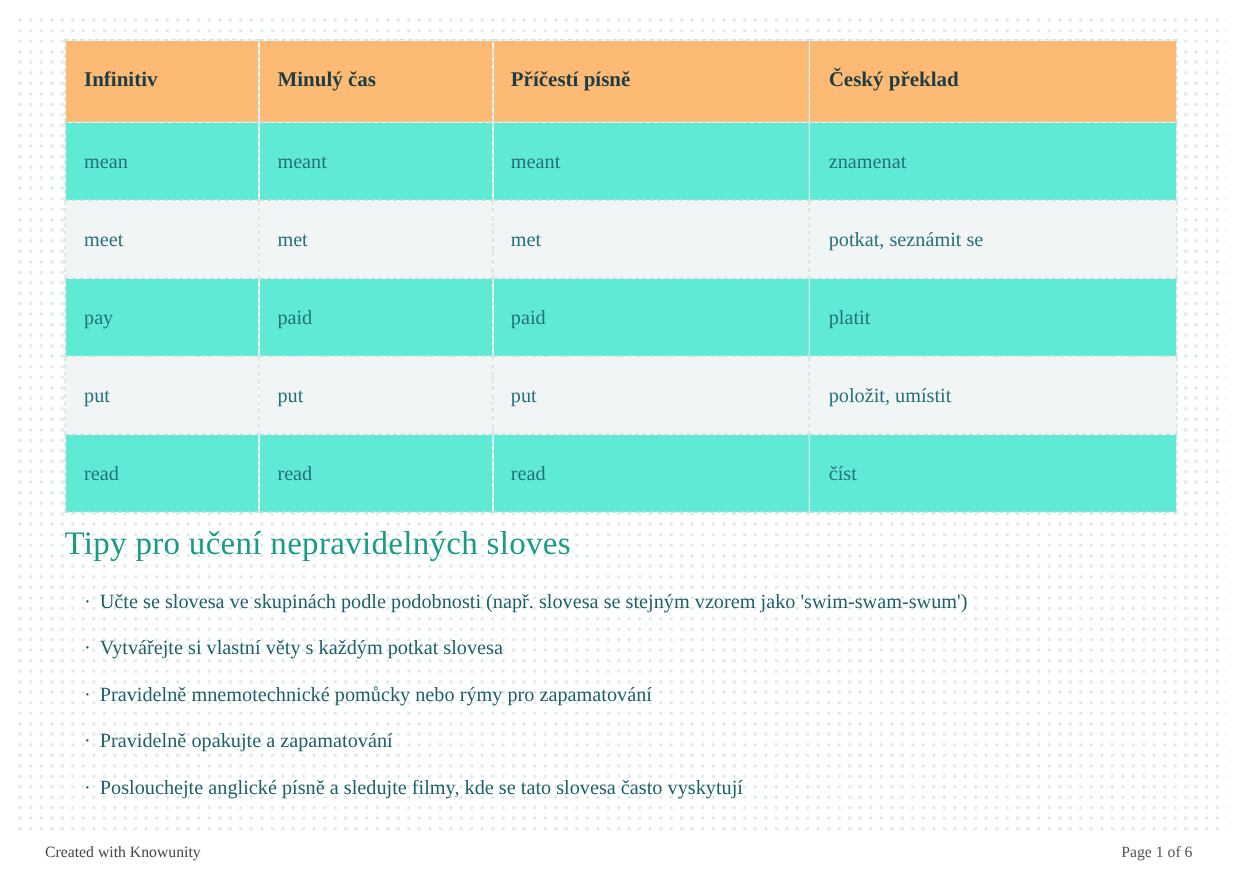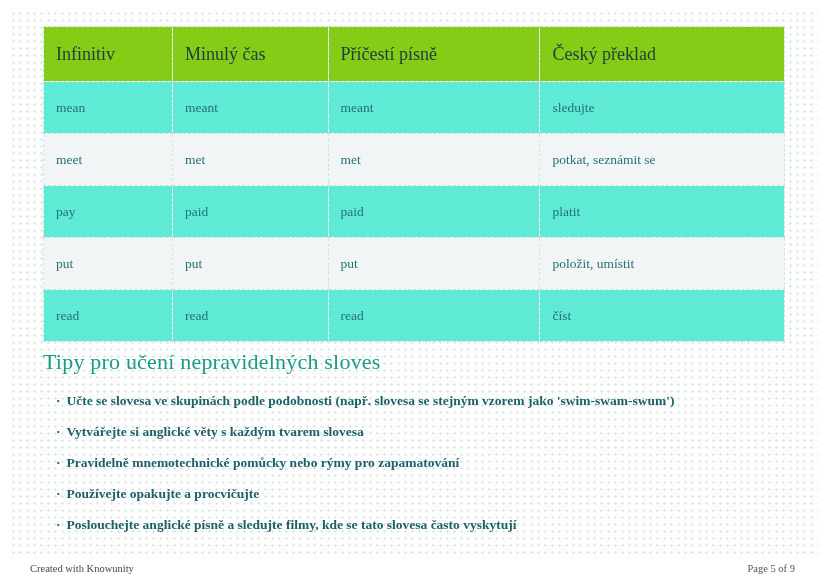--- a/index.html
+++ b/index.html
@@ -36,24 +36,24 @@
   .verb-table th,
   .verb-table td {
     border: 1px dashed #cfe3e0;
     text-align: left;
     vertical-align: middle;
     padding: 0 12px;
     overflow: hidden;
     white-space: nowrap;
   }
   .verb-table thead th {
-    background: #84cc16;
+    background: #fdba74;
     color: #1e3d42;
-    font-size: 18px;
-    font-weight: normal;
+    font-size: 14px;
+    font-weight: bold;
     height: 54px;
   }
   .verb-table tbody td {
     background: #5eead4;
     color: #26707a;
     font-size: 13.5px;
     height: 51px;
   }
   .verb-table tbody tr:nth-child(even) td {
     background: #f2f5f6;
@@ -68,21 +68,20 @@
     margin: 0 0 17px 0;
     font-size: 22px;
     font-weight: normal;
     color: #1a9b88;
     letter-spacing: 0.2px;
   }
   .tips-list {
     list-style: none;
     margin: 0;
     padding: 0 0 0 13px;
-    font-weight: bold;
   }
   .tips-list li {
     color: #1d5f6a;
     font-size: 13.5px;
     line-height: 17px;
     margin-bottom: 14px;
   }
   .bullet-dot {
     margin-right: 6px;
   }
@@ -121,21 +120,21 @@
         <th>Minulý čas</th>
         <th>Příčestí písně</th>
         <th>Český překlad</th>
       </tr>
     </thead>
     <tbody>
       <tr>
         <td>mean</td>
         <td>meant</td>
         <td>meant</td>
-        <td>sledujte</td>
+        <td>znamenat</td>
       </tr>
       <tr>
         <td>meet</td>
         <td>met</td>
         <td>met</td>
         <td>potkat, seznámit se</td>
       </tr>
       <tr>
         <td>pay</td>
         <td>paid</td>
@@ -154,22 +153,22 @@
         <td>read</td>
         <td>číst</td>
       </tr>
     </tbody>
   </table>
 
   <div class="tips-section">
     <h2 class="tips-title">Tipy pro učení nepravidelných sloves</h2>
     <ul class="tips-list">
       <li><span class="bullet-dot">·</span><span>Učte se slovesa ve skupinách podle podobnosti (např. slovesa se stejným vzorem jako 'swim-swam-swum')</span></li>
-      <li><span class="bullet-dot">·</span><span>Vytvářejte si anglické věty s každým tvarem slovesa</span></li>
+      <li><span class="bullet-dot">·</span><span>Vytvářejte si vlastní věty s každým potkat slovesa</span></li>
       <li><span class="bullet-dot">·</span><span>Pravidelně mnemotechnické pomůcky nebo rýmy pro zapamatování</span></li>
-      <li><span class="bullet-dot">·</span><span>Používejte opakujte a procvičujte</span></li>
+      <li><span class="bullet-dot">·</span><span>Pravidelně opakujte a zapamatování</span></li>
       <li><span class="bullet-dot">·</span><span>Poslouchejte anglické písně a sledujte filmy, kde se tato slovesa často vyskytují</span></li>
     </ul>
   </div>
 
   <div class="footer-left">Created with Knowunity</div>
-  <div class="footer-right">Page 5 of 9</div>
+  <div class="footer-right">Page 1 of 6</div>
 </div>
 
 </body></html>

